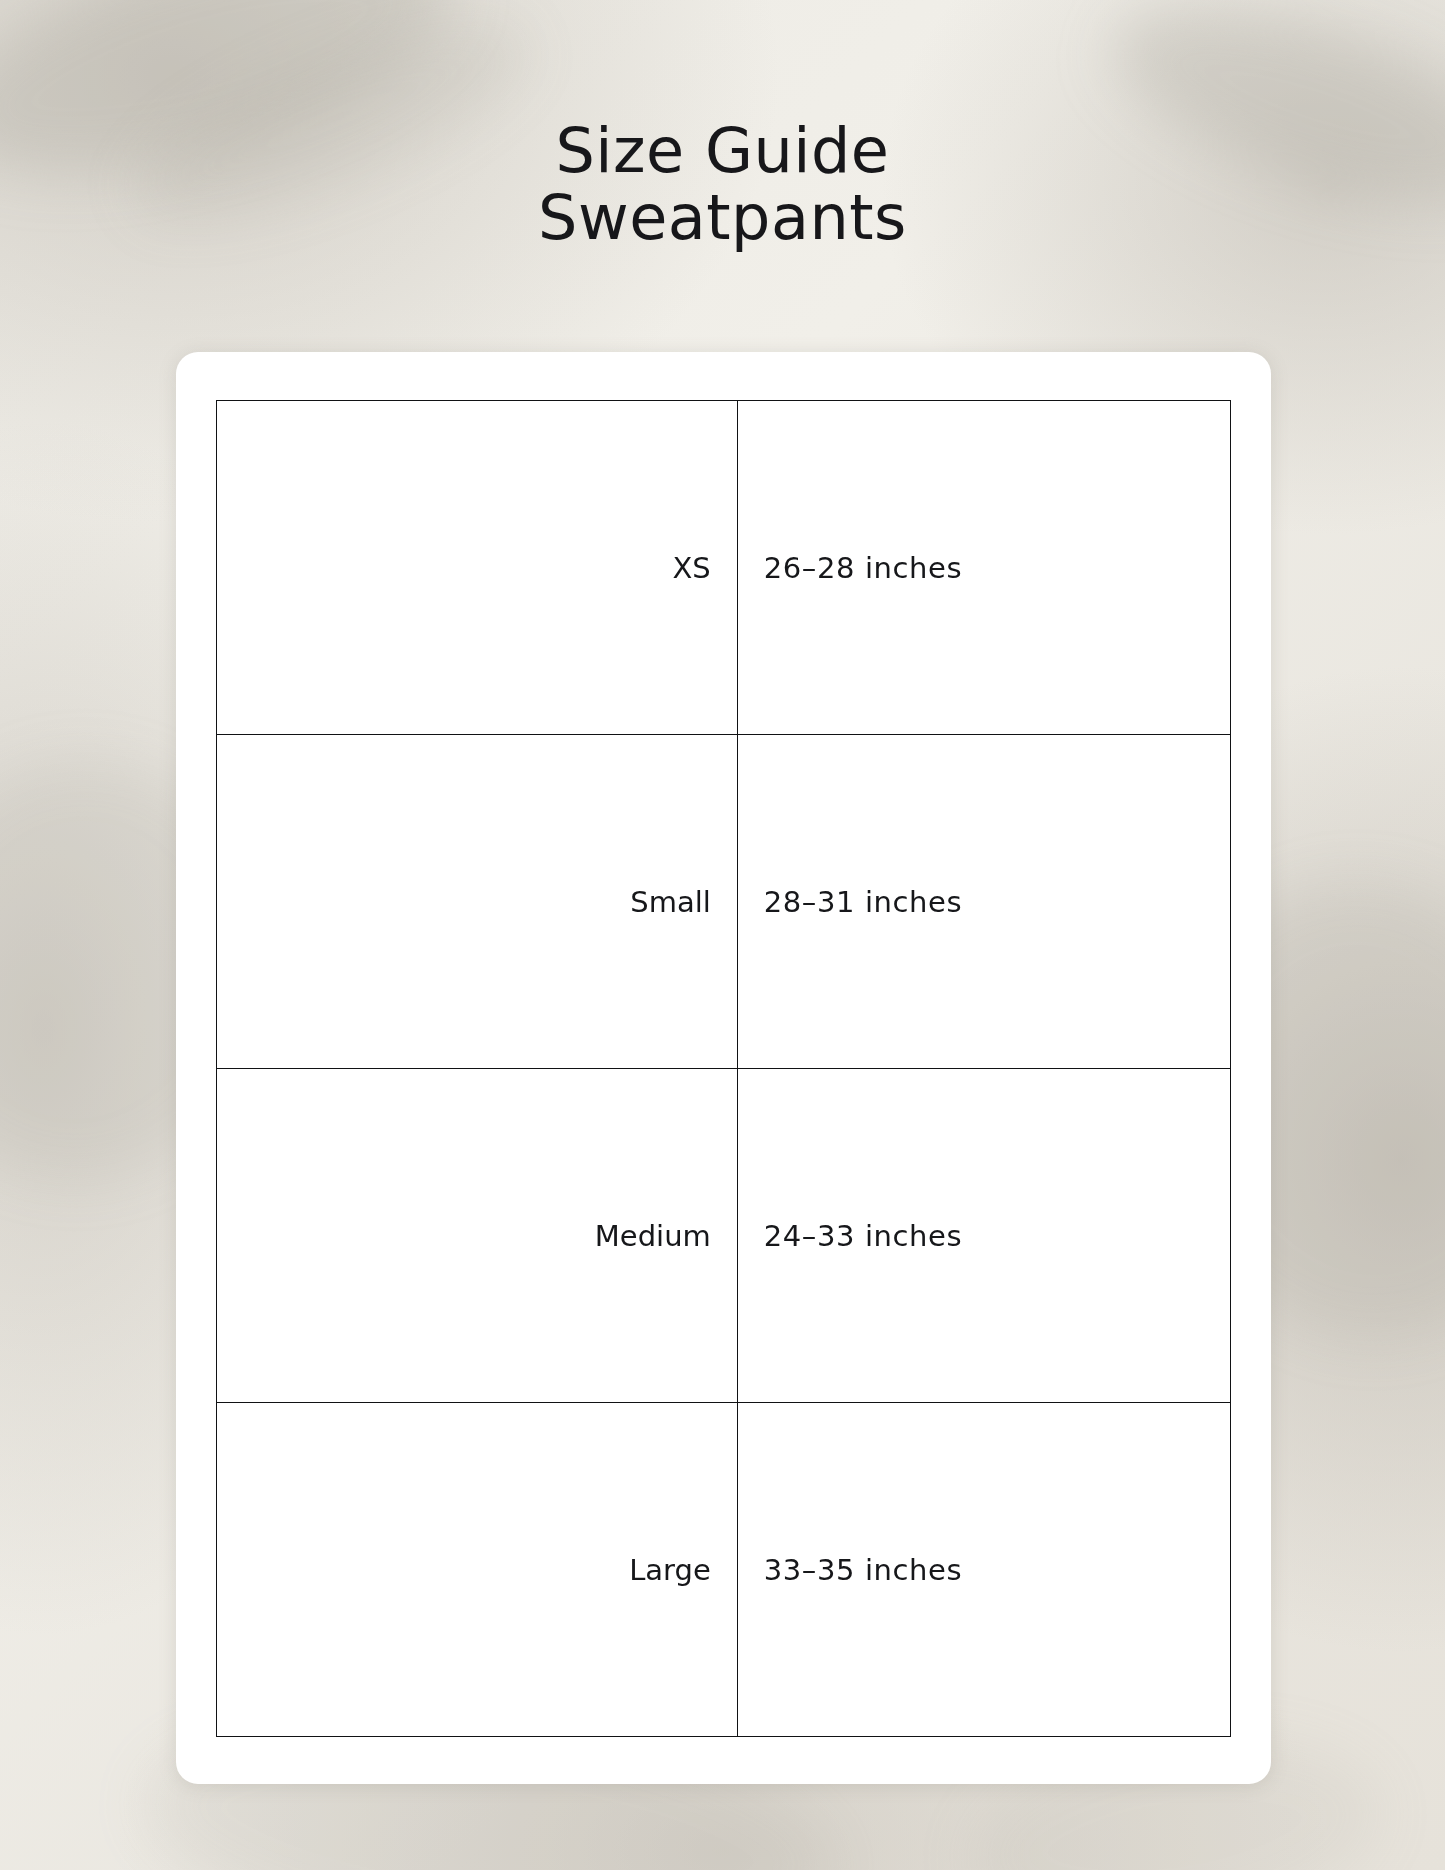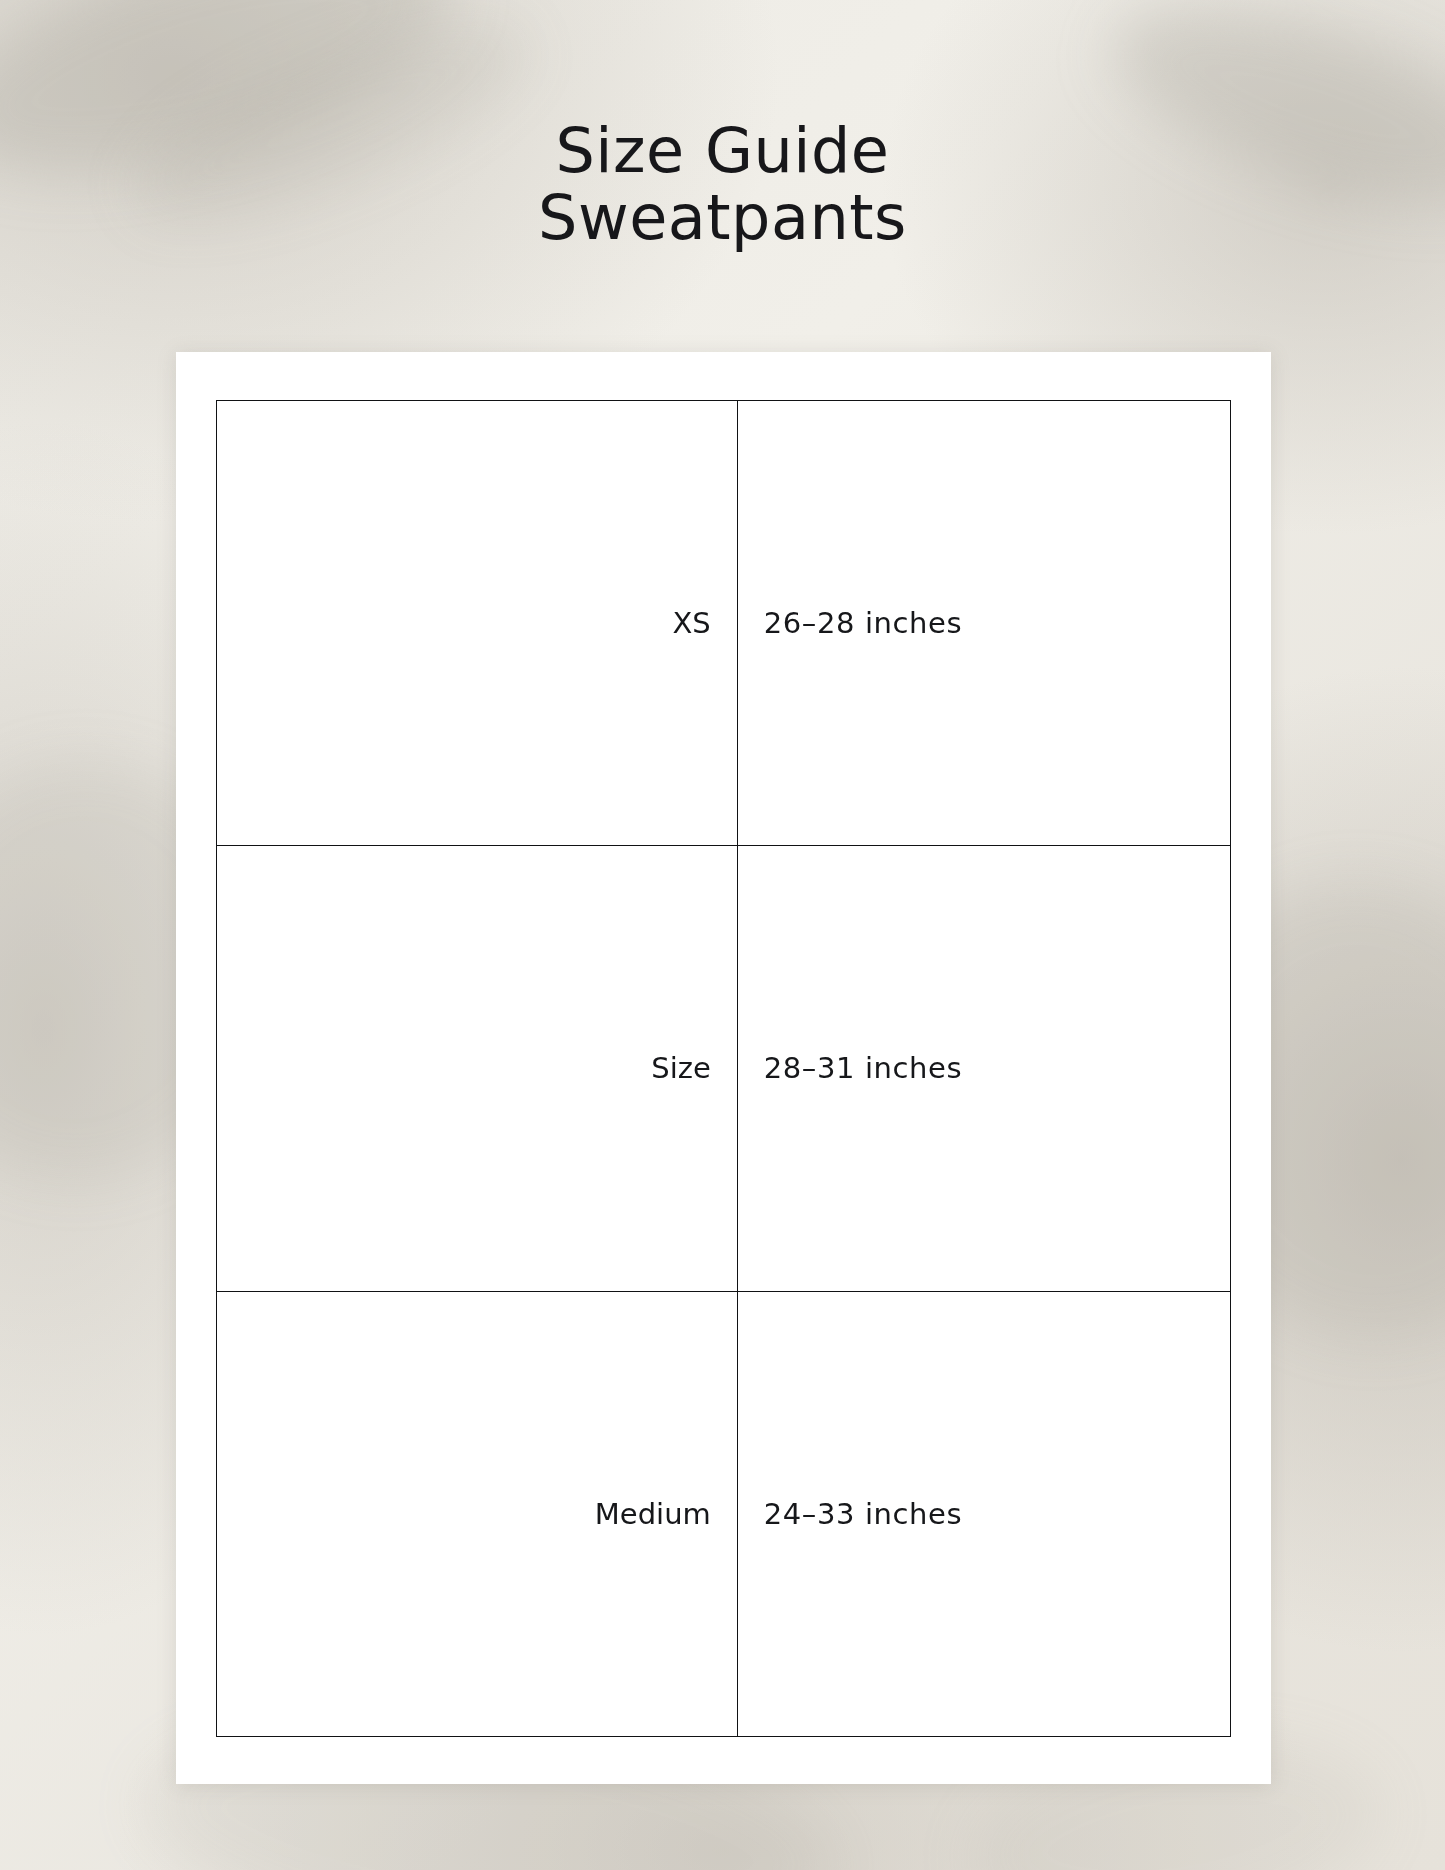--- a/index.html
+++ b/index.html
@@ -59,20 +59,21 @@
 
   
   .card {
     position: absolute;
     left: 176px;
     top: 352px;
     width: 1095px;
     height: 1432px;
     background: #ffffff;
     box-shadow: 0 2px 18px rgba(120,114,104,0.18);
+    border-radius: 22px;
   }
 
   .table-wrap {
     position: absolute;
     left: 40px;
     top: 48px;
     width: 1015px;
     height: 1337px;
   }
 
@@ -121,23 +122,27 @@
 
 <div class="card">
   <div class="table-wrap">
     <table class="size-table">
       <tbody>
         <tr>
           <td class="col-size">XS</td>
           <td class="col-measure">26–28 inches</td>
         </tr>
         <tr>
-          <td class="col-size">Size</td>
+          <td class="col-size">Small</td>
           <td class="col-measure">28–31 inches</td>
         </tr>
         <tr>
           <td class="col-size">Medium</td>
           <td class="col-measure">24–33 inches</td>
+        </tr>
+        <tr>
+          <td class="col-size">Large</td>
+          <td class="col-measure">33–35 inches</td>
         </tr>
       </tbody>
     </table>
   </div>
 </div>
 
 </body></html>

